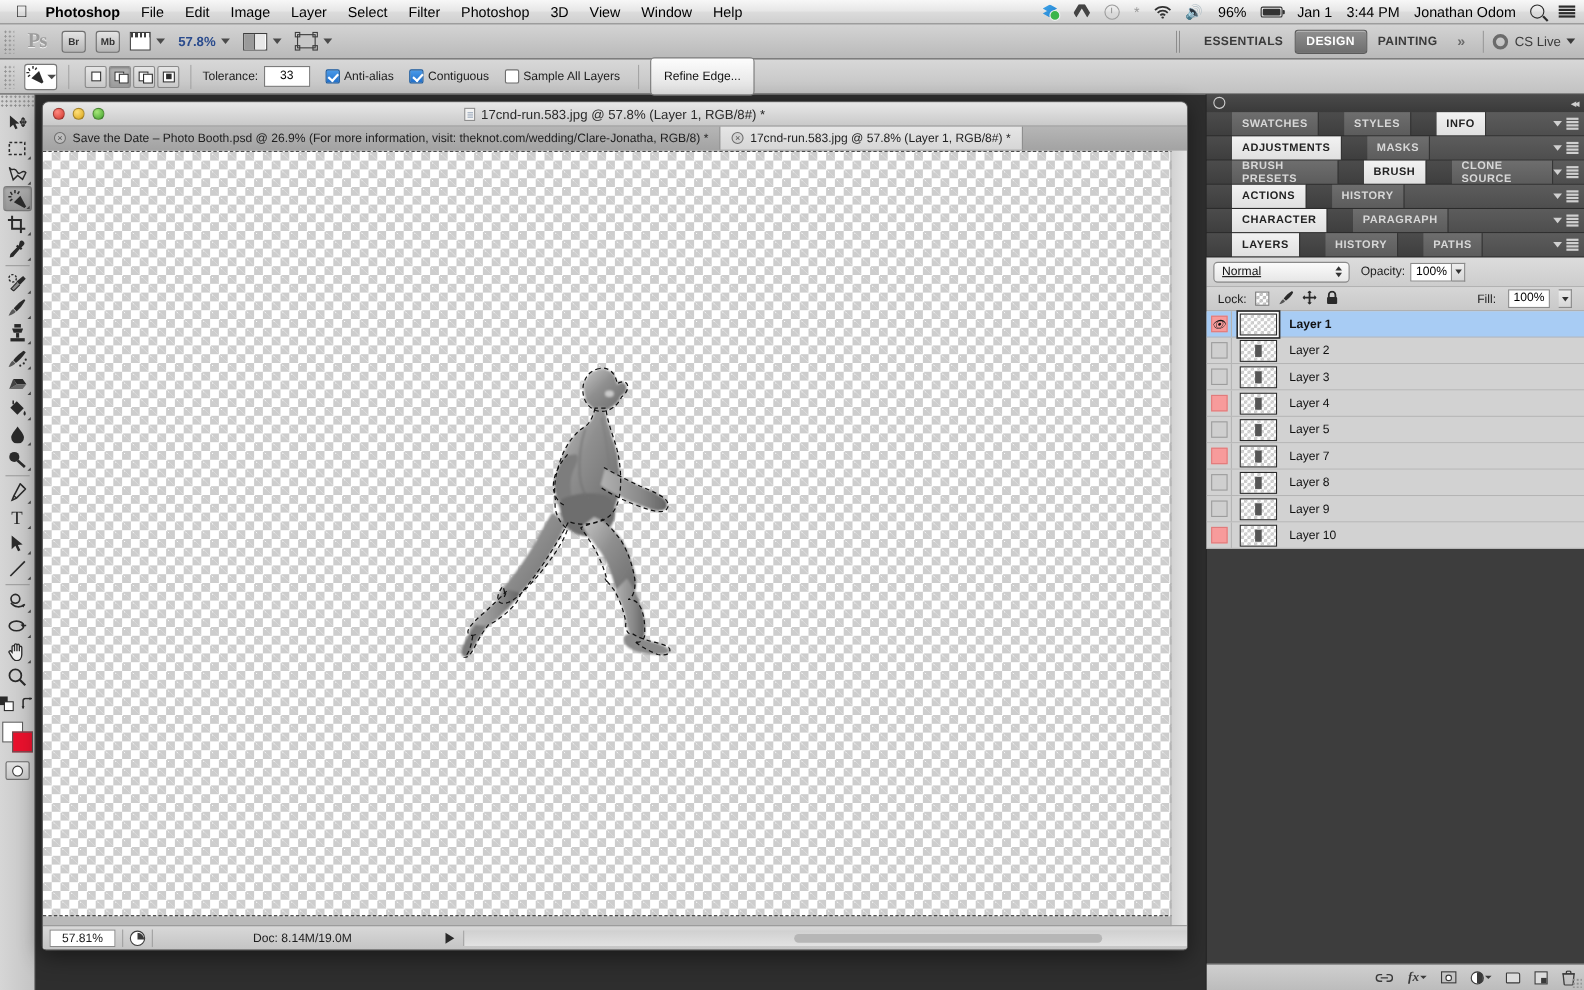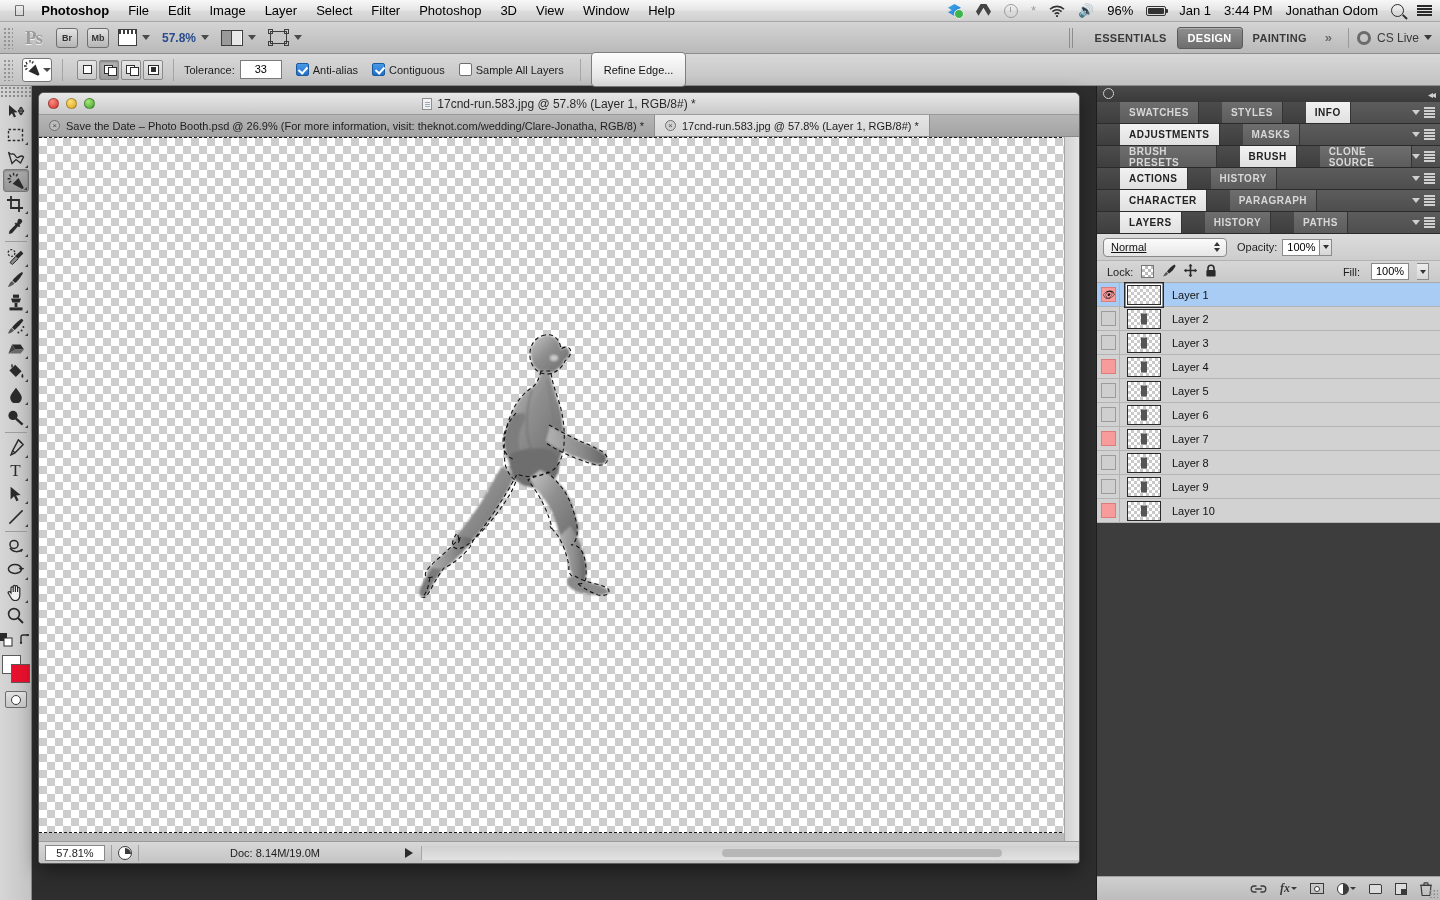--- a/index.html
+++ b/index.html
@@ -269,21 +269,21 @@
     display:flex;align-items:center;justify-content:center;font-size:10px;color:#111;}
   .eyebox.pink{background:#f79b9b;border-color:#e07b7b;}
   .thumb{width:34px;height:20px;border:1.5px solid #2a2a2a;margin-left:7px;position:relative;
     background-image:linear-gradient(45deg,#c9c9c9 25%,transparent 25%,transparent 75%,#c9c9c9 75%),
                      linear-gradient(45deg,#c9c9c9 25%,transparent 25%,transparent 75%,#c9c9c9 75%);
     background-size:6px 6px;background-position:0 0,3px 3px;background-color:#fff;}
   .thumb.active{box-shadow:0 0 0 1.5px #fff,0 0 0 3px #2a2a2a;}
   .thumb .figure{position:absolute;left:50%;top:50%;transform:translate(-50%,-50%);
     width:6px;height:11px;background:#555;}
   .lname{margin-left:11px;font-size:11px;color:#111;}
-  .layer.selected .lname{font-weight:normal;}
+  .layer.selected .lname{font-weight:bold;}
 
   .panelbottom{position:absolute;left:0;right:0;bottom:0;height:24px;
     background:linear-gradient(to bottom,#cfcfcf,#bcbcbc);border-top:1px solid #a0a0a0;
     display:flex;align-items:center;justify-content:flex-end;padding-right:8px;gap:13px;
     font-size:12px;color:#3a3a3a;}
   .pb-ic{display:flex;align-items:center;justify-content:center;height:16px;}
   .pb-link{font-size:11px;letter-spacing:-2px;}
   .pb-fx{font-family:"Liberation Serif",serif;font-style:italic;font-weight:bold;font-size:12px;}
   .pb-mask{width:14px;height:11px;border:1.5px solid #3a3a3a;display:flex;align-items:center;justify-content:center;}
   .pb-mask i{width:6px;height:6px;border-radius:50%;background:#fff;border:1px solid #3a3a3a;display:block;}
@@ -913,29 +913,20 @@
         <div class="layer">
           <span class="eyecell">
               <i class="eyebox"></i>
             </span>
           <span class="thumb">
               <i class="figure"></i>
             </span>
           <span class="lname">Layer 5</span>
         </div>
 
-        <div class="layer">
-          <span class="eyecell">
-              <i class="eyebox"></i>
-            </span>
-          <span class="thumb">
-              <i class="figure"></i>
-            </span>
-          <span class="lname">Layer 6</span>
-        </div>
 
         <div class="layer">
           <span class="eyecell">
               <i class="eyebox pink"></i>
             </span>
           <span class="thumb">
               <i class="figure"></i>
             </span>
           <span class="lname">Layer 7</span>
         </div>

